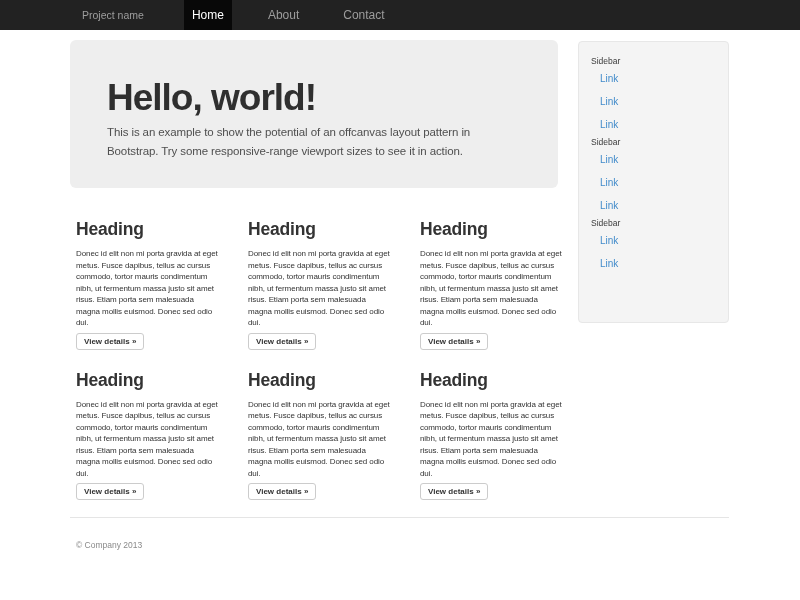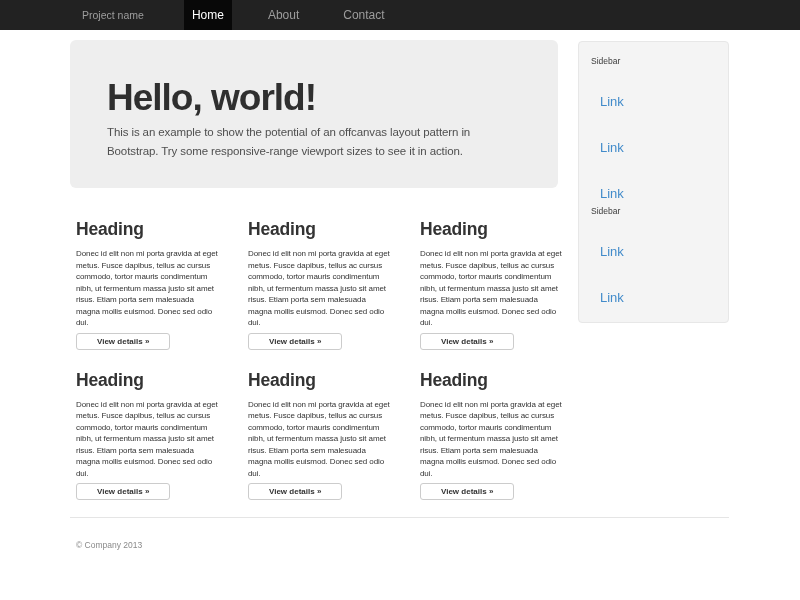--- a/index.html
+++ b/index.html
@@ -49,39 +49,39 @@
   .card h2{
     margin:19px 0 0;font-size:17.5px;line-height:22px;font-weight:bold;
     letter-spacing:-0.2px;color:#333333;
   }
   .card p{
     margin:8px 0 0;font-size:8px;line-height:11.5px;
     letter-spacing:-0.1px;color:#333333;white-space:pre;
   }
   .btn{
     display:inline-block;margin-top:4px;height:15px;line-height:15px;
-    padding:0 20px;font-size:8px;font-weight:bold;color:#333333;
+    padding:0 7px;font-size:8px;font-weight:bold;color:#333333;
     background:#ffffff;border:1px solid #cccccc;border-radius:3px;
     text-decoration:none;cursor:pointer;white-space:pre;
   }
   
   .sidebar-panel{
     position:absolute;left:578px;top:41px;width:151px;height:282px;
     box-sizing:border-box;background:#f4f4f4;
     border:1px solid #e7e7e7;border-radius:4px;
     padding:13px 0 0;overflow:hidden;
   }
   .side-heading{
     font-size:8.5px;line-height:12px;color:#3a3a3a;
     margin:0 0 0 12px;
   }
   .side-link{
-    display:block;font-size:13px;line-height:12px;
+    display:block;font-size:10px;line-height:12px;
     padding:5.5px 0;margin-left:21px;
-    color:#428bca;text-decoration:none;cursor:pointer;margin-top:23px;
+    color:#428bca;text-decoration:none;cursor:pointer;
   }
   
   .footer-hr{
     position:absolute;left:70px;top:517px;width:659px;
     border:0;border-top:1px solid #e5e5e5;margin:0;
   }
   .footer-text{
     position:absolute;left:76px;top:531px;
     font-size:8.5px;color:#8a8a8a;
   }

